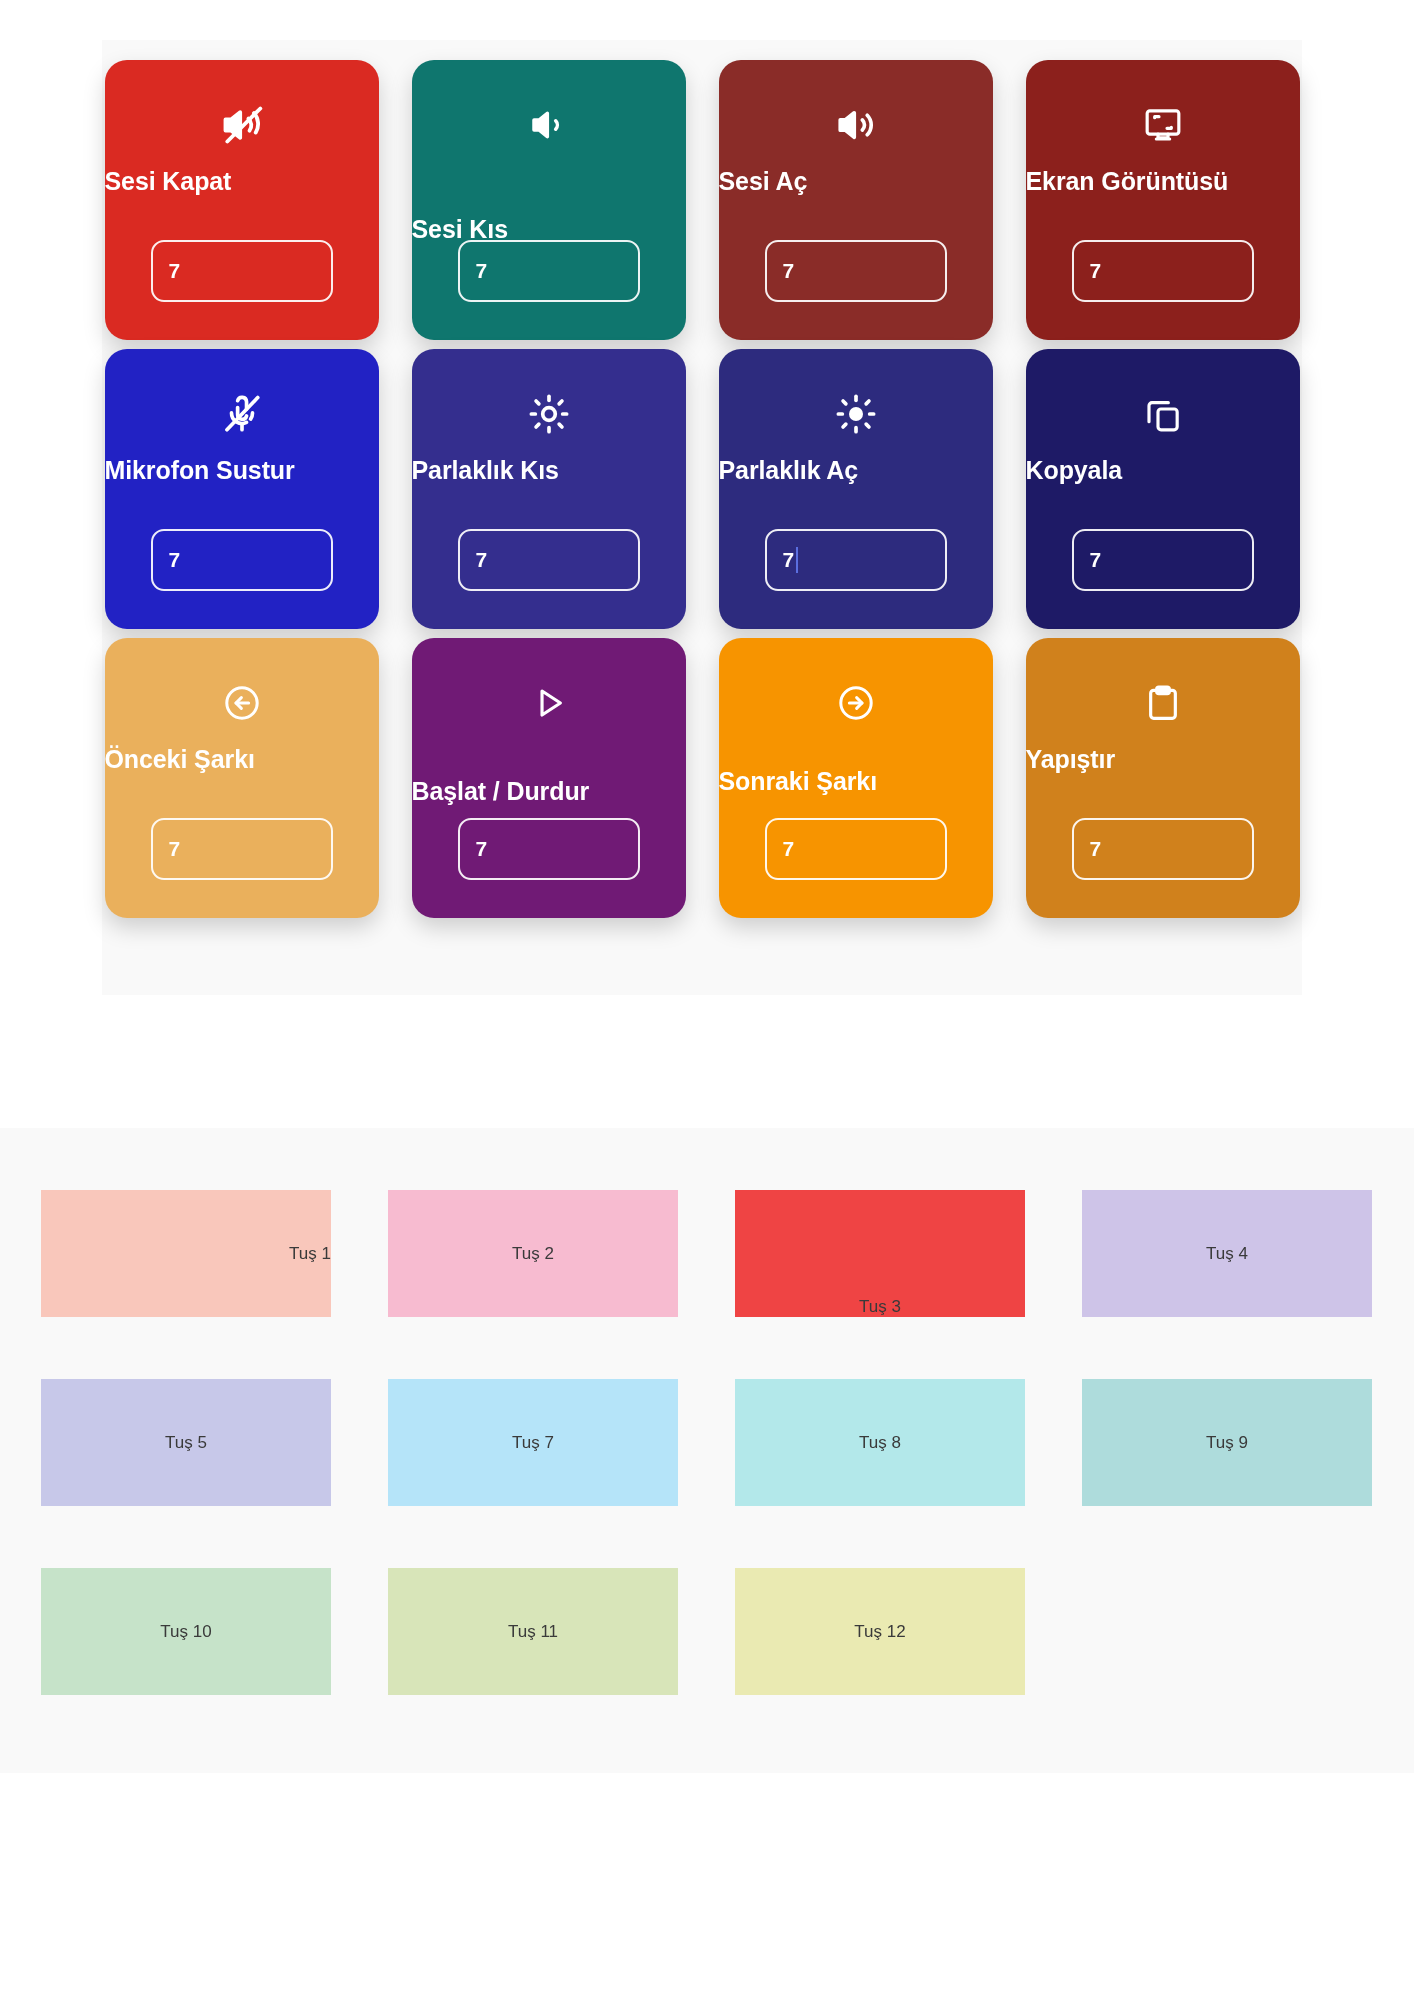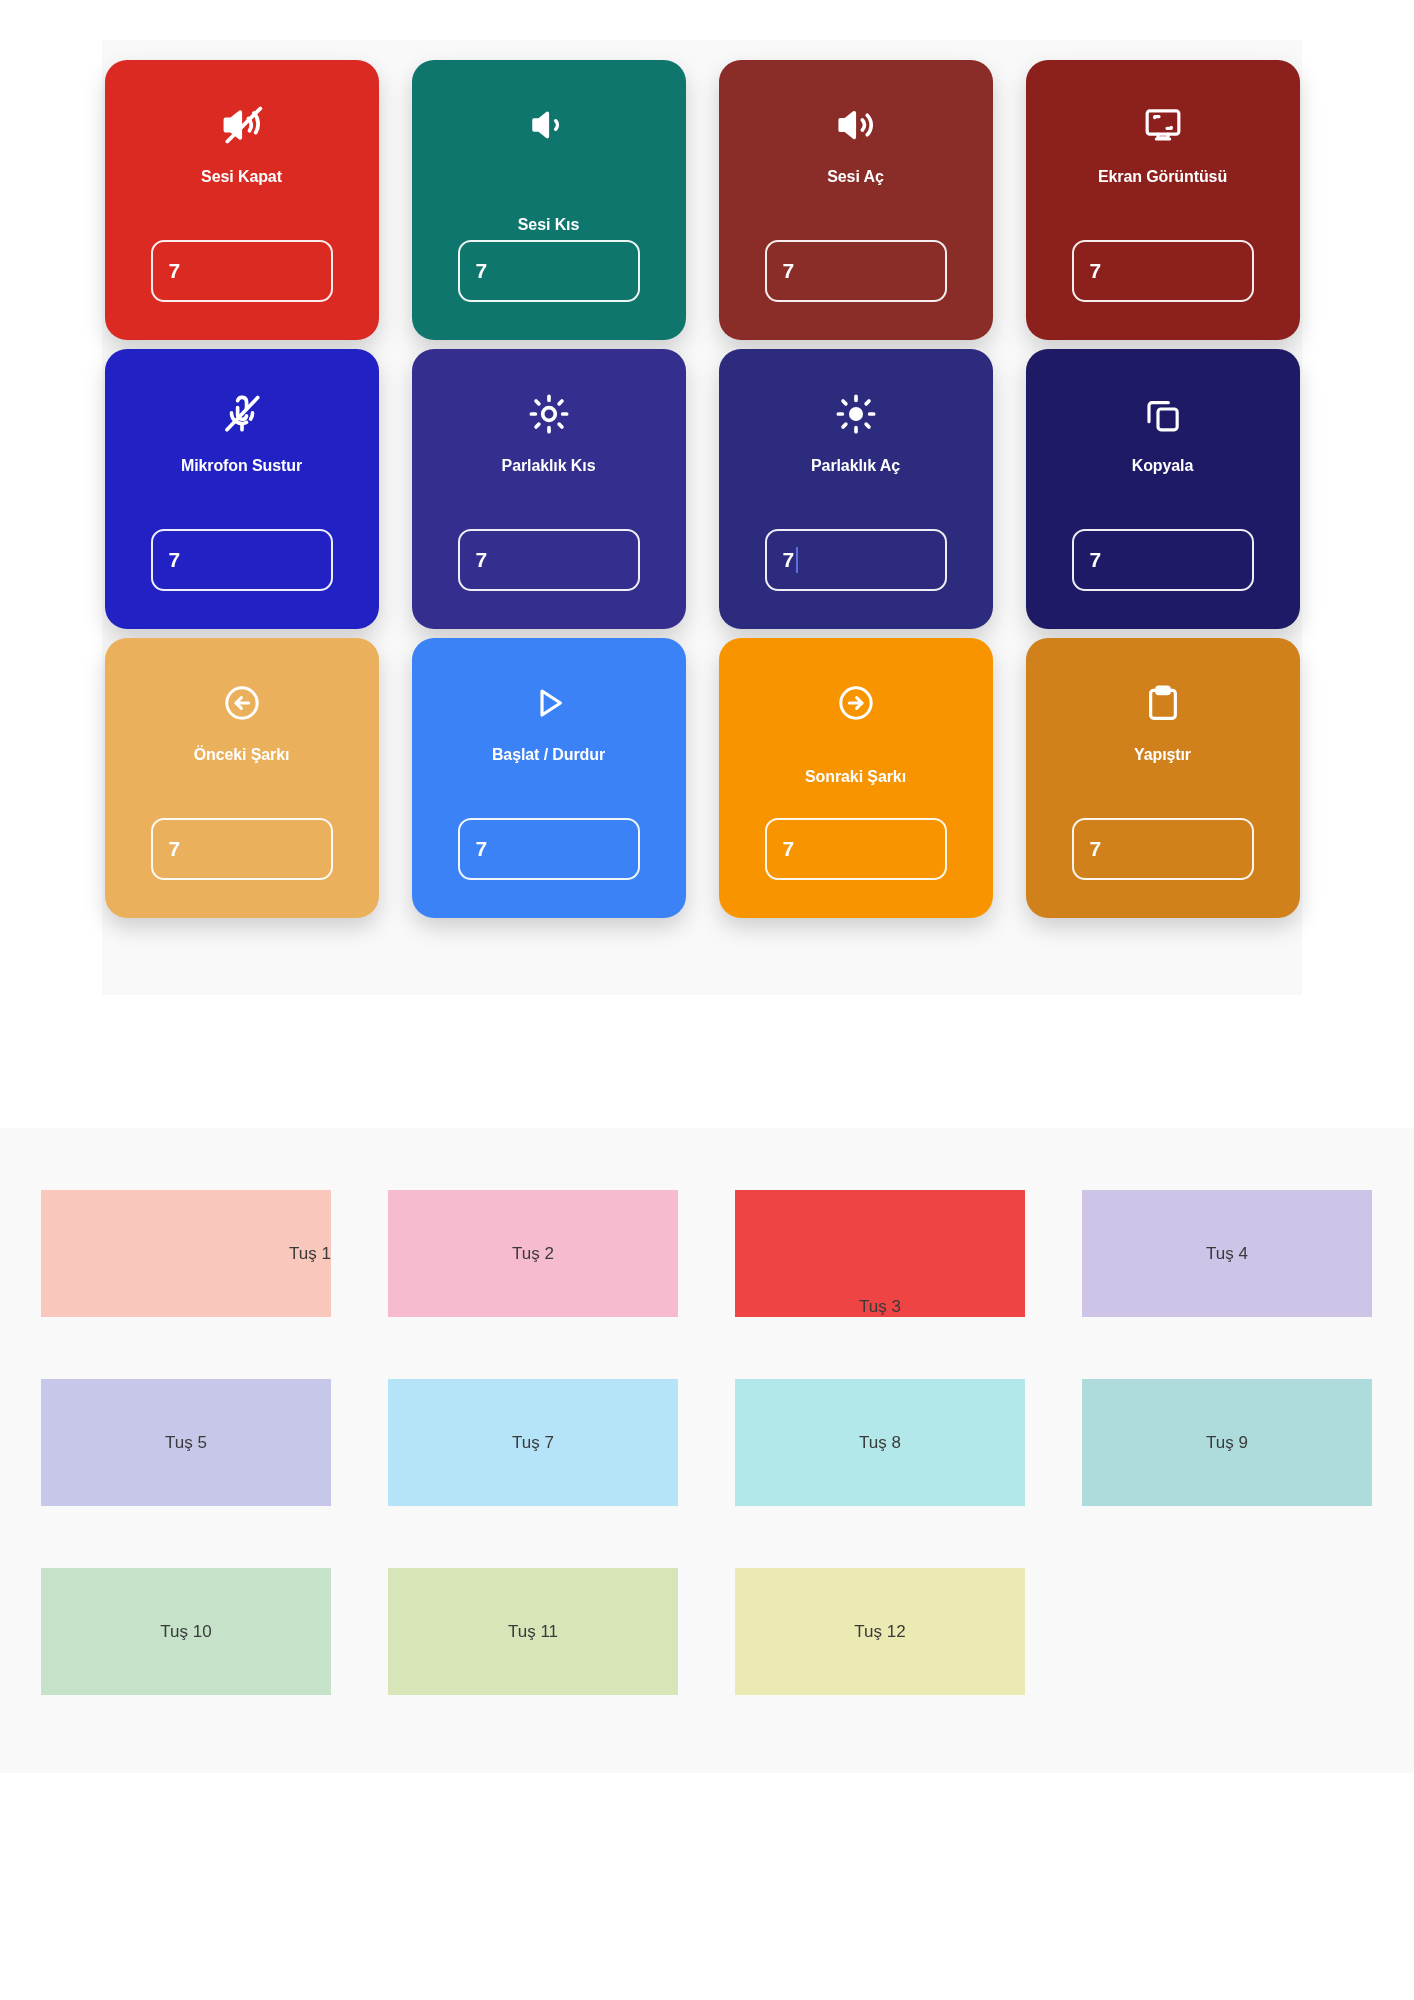--- a/index.html
+++ b/index.html
@@ -57,24 +57,23 @@
   .macro-icon {
     width: 46px;
     height: 46px;
     display: flex;
     align-items: center;
     justify-content: center;
     margin-bottom: 20px;
   }
   .macro-icon svg { display:block; }
   .macro-label {
-    font-size: 16px;
+    font-size: 25px;
     font-weight: 700;
     letter-spacing: -0.1px;
-    text-align: center;
     line-height: 1.1;
     color: #ffffff;
     width: 100%;
     white-space: nowrap;
   }
   .macro-input {
     position: absolute;
     left: 50%;
     transform: translateX(-50%);
     bottom: 38px;
@@ -268,21 +267,21 @@
             <circle cx="12" cy="12" r="9.6"></circle>
             <line x1="16.2" y1="12" x2="8.2" y2="12"></line>
             <polyline points="11.6,8.6 8.2,12 11.6,15.4"></polyline>
           </svg>
         </div>
         <div class="macro-label">Önceki Şarkı</div>
         <div class="macro-input">
           <span class="val">7</span>
         </div>
       </div>
-      <div class="macro-card" style="background: #3b82f6;">
+      <div class="macro-card" style="background: #701a75; gap: 32px;">
         <div class="macro-icon">
           <svg width="38" height="38" viewBox="0 0 24 24" fill="none" stroke="#fff" stroke-width="2" stroke-linecap="round" stroke-linejoin="round">
             <polygon points="7.6,4.4 19.2,12 7.6,19.6"></polygon>
           </svg>
         </div>
         <div class="macro-label">Başlat / Durdur</div>
         <div class="macro-input">
           <span class="val">7</span>
         </div>
       </div>

